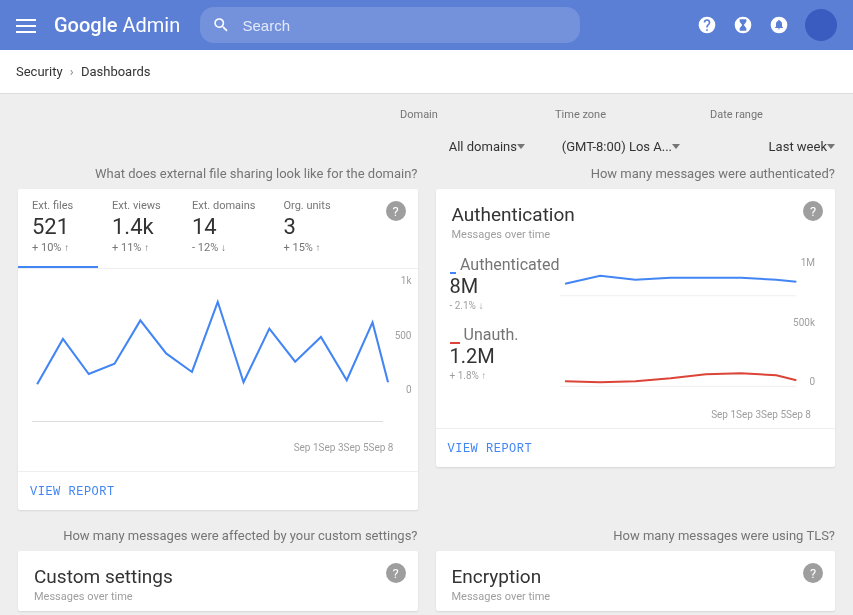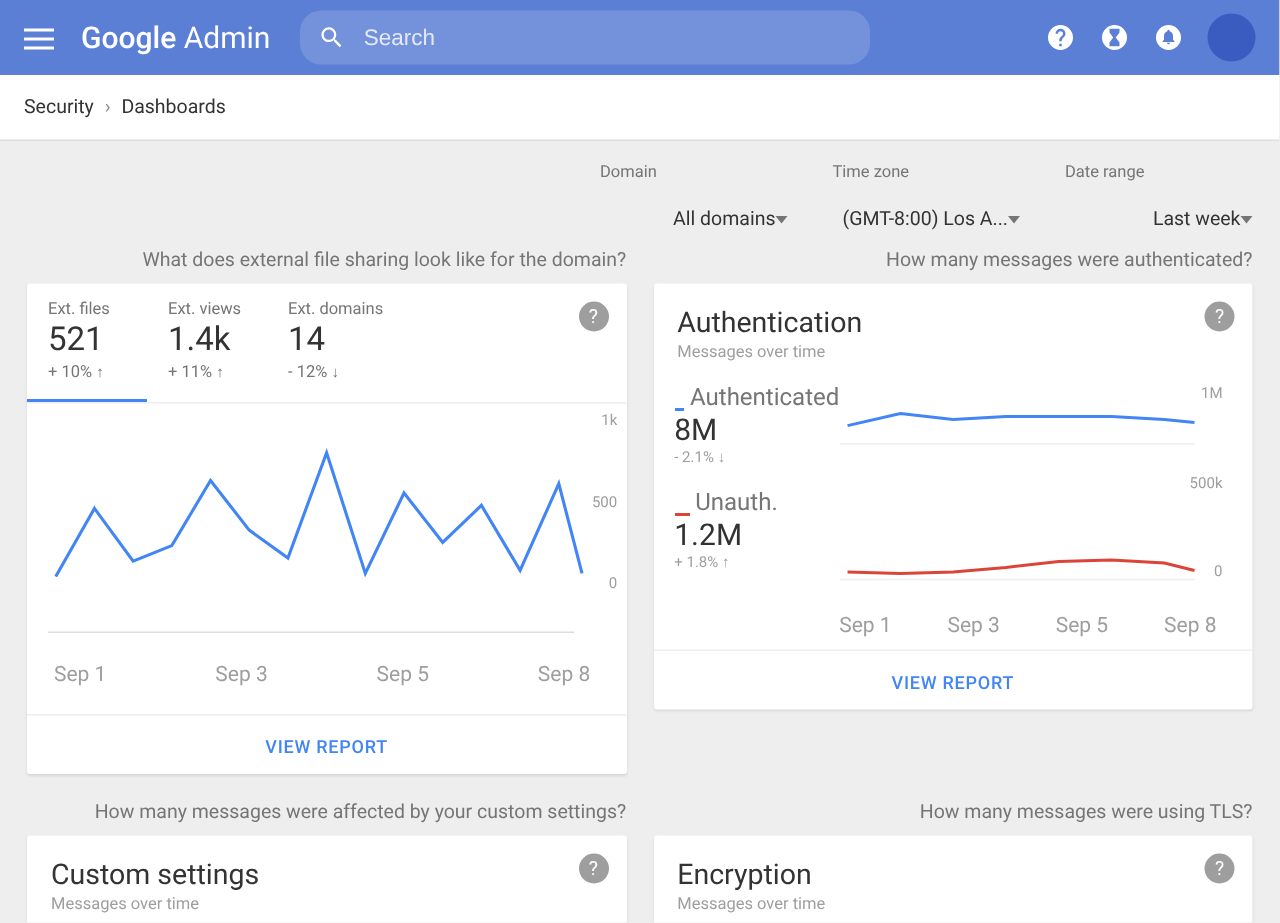--- a/index.html
+++ b/index.html
@@ -27,23 +27,23 @@
 .card { background: white; border-radius: 2px; box-shadow: 0 1px 2px rgba(0,0,0,0.1); position: relative; }
 .metrics-row { display: flex; border-bottom: 1px solid #eee; }
 .metric { padding: 10px 14px 12px; min-width: 80px; cursor:pointer;}
 .metric.active { border-bottom: 2px solid #4285f4; }
 .metric-label { font-size: 11px; color: #757575; margin-bottom: 2px; }
 .metric-value { font-size: 22px; color: #333; font-weight: 400; }
 .metric-change { font-size: 11px; color: #757575; margin-top: 2px; }
 .help-icon { position: absolute; top: 12px; right: 12px; width: 20px; height: 20px; border-radius: 50%; background: #9e9e9e; color: white; display: flex; align-items: center; justify-content: center; font-size: 13px; cursor:pointer;}
 .chart-area { padding: 10px 14px; position: relative; }
 .chart-svg { width: 100%; height: 155px; }
-.x-axis { display: flex; justify-content: space-between; font-size: 14px; color: #9e9e9e; padding: 4px 10px 8px 4px; }
+.x-axis { display: flex; justify-content: flex-end; font-size: 10px; color: #9e9e9e; padding: 4px 10px 8px 4px; }
 .y-labels { position:absolute; right:6px; top:6px; height:120px; display:flex; flex-direction:column; justify-content:space-between; font-size:10px; color:#9e9e9e; text-align:right;}
-.card-footer { text-align: center; padding: 10px 12px; border-top: 1px solid #eee; }
+.card-footer { text-align: left; padding: 10px 12px; border-top: 1px solid #eee; font-family: Liberation Mono, monospace; }
 .view-report { color: #4285f4; font-size: 12px; font-weight: 500; letter-spacing: 0.5px; cursor:pointer;}
 .card-title-block { padding: 14px 16px 4px; }
 .card-title { font-size: 19px; color: #333; font-weight: 400; }
 .card-subtitle { font-size: 11px; color: #9e9e9e; margin-top: 2px; }
 .auth-body { display: flex; padding: 6px 14px 0; }
 .legend-col { width: 110px; padding-top: 4px;}
 .legend-item { margin-bottom: 14px; }
 .legend-name { font-size: 16px; color: #757575; display:flex; align-items:flex-end; gap:4px;}
 .legend-dash { width:10px; height:2px; display:inline-block;}
 .legend-value { font-size: 20px; color: #333; }
@@ -132,20 +132,25 @@
         <div class="metric">
           <div class="metric-label">Ext. views</div>
           <div class="metric-value">1.4k</div>
           <div class="metric-change"><span>+ 11%</span> <span class="arrow-up"></span></div>
         </div>
         <div class="metric">
           <div class="metric-label">Ext. domains</div>
           <div class="metric-value">14</div>
           <div class="metric-change"><span>- 12%</span> <span class="arrow-down"></span></div>
         </div>
+        <div class="metric">
+          <div class="metric-label">Org. units</div>
+          <div class="metric-value">3</div>
+          <div class="metric-change"><span>+ 15%</span> <span class="arrow-up"></span></div>
+        </div>
       </div>
       <div class="chart-area">
         <div class="y-labels">
           <span>1k</span>
             <span>500</span>
             <span>0</span>
         </div>
         <svg class="chart-svg" viewBox="0 0 360 130">
           <line x1="0" y1="128" x2="340" y2="128" stroke="#ddd"></line>
           <polyline fill="none" stroke="#4285f4" stroke-width="2" points="5,92 30,48 55,82 80,72 105,30 130,62 155,80 180,12 205,90 230,38 255,70 280,46 305,88 330,32 345,90"></polyline>

